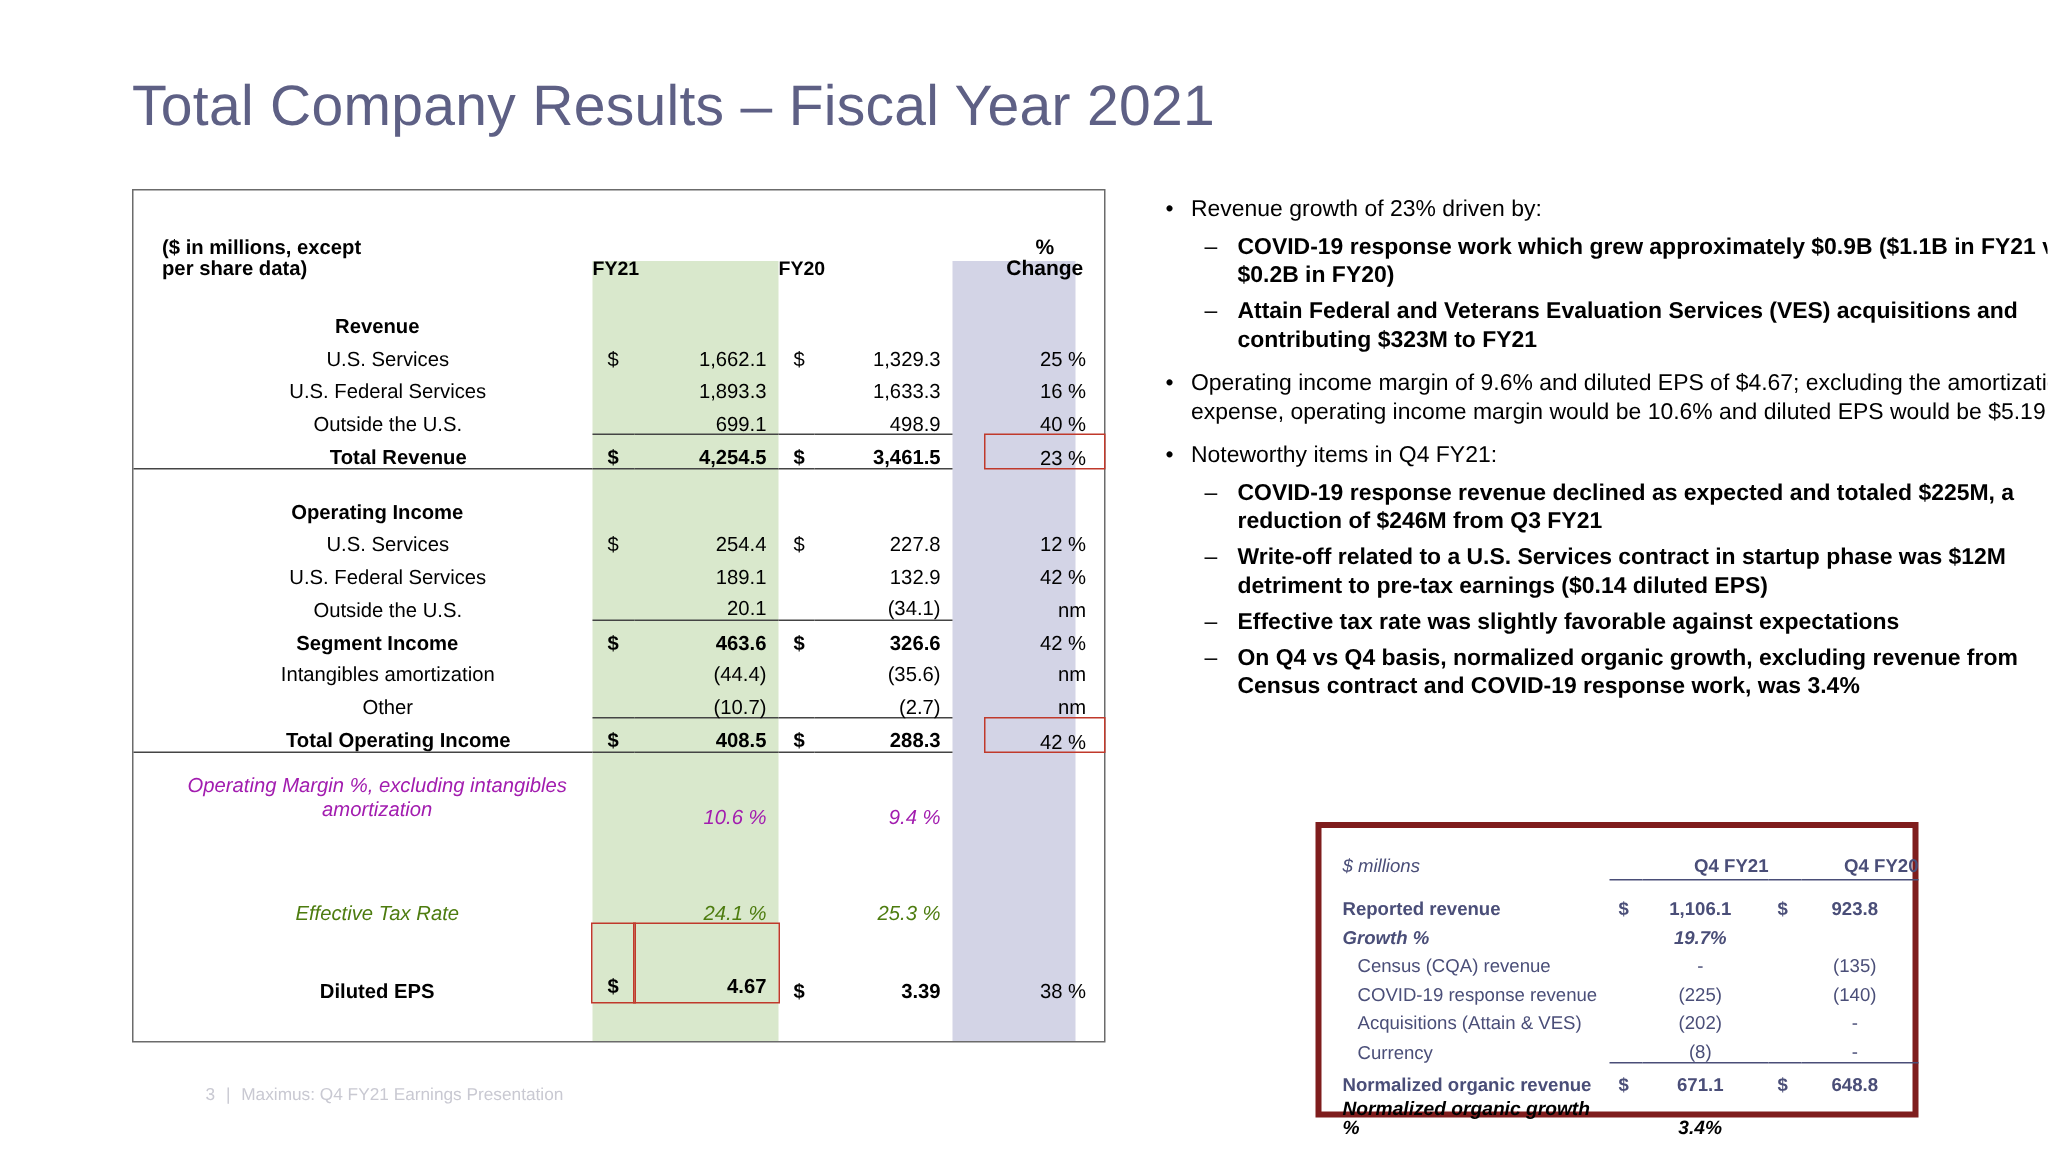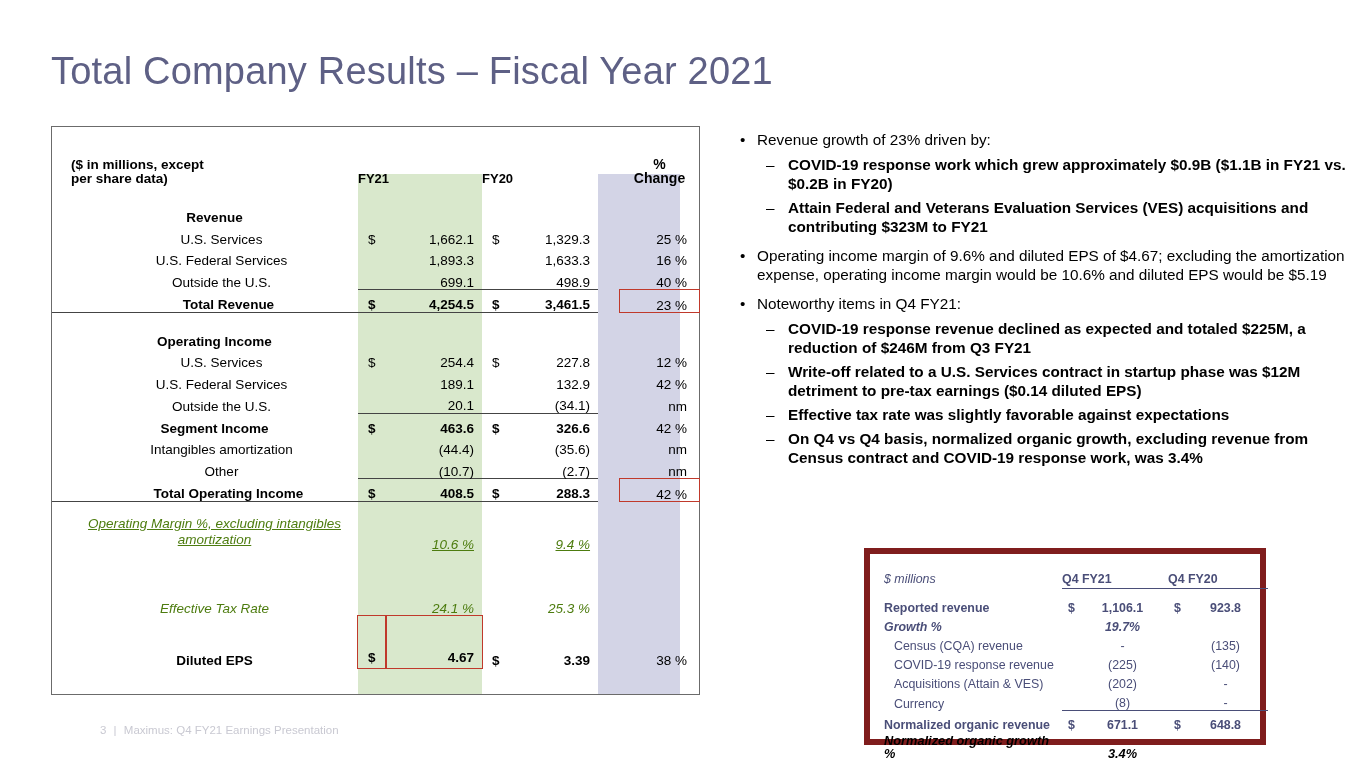--- a/index.html
+++ b/index.html
@@ -1,21 +1,21 @@
 <!DOCTYPE html>
 <html><head>
 <meta charset="utf-8">
 <style>
   html,body{margin:0;padding:0;}
   body{
     width:1365px;height:768px;background:#ffffff;
     font-family:"Liberation Sans",sans-serif;
     color:#000;overflow:hidden;position:relative;
   }
-  .slide{position:absolute;inset:0;}
+  .slide{position:absolute;inset:0;margin-left:37px;}
 
   
   .title{
     position:absolute;left:51px;top:50px;
     font-size:38px;color:#5e6085;font-weight:400;letter-spacing:.2px;
     white-space:nowrap;
   }
 
   
   .panel{
@@ -51,50 +51,50 @@
   .rule td.u{border-bottom:1.2px solid #444;}
   .secthead td{font-weight:bold;padding-top:14px !important;}
   .row td{height:21.5px;}
   .ind1{padding-left:33px !important;}
   .ind2{padding-left:47px !important;}
   .ind0{padding-left:19px !important;}
   .b{font-weight:bold;}
   .botline td{border-bottom:1.6px solid #444;}
 
   .ital{font-style:italic;font-weight:bold;color:#44486f;}
-  .italfade{font-style:italic;font-weight:400;color:#4d7c0f;text-decoration:underline;}
+  .italfade{font-style:italic;font-weight:400;color:#a21caf;}
   .italplain{font-style:italic;font-weight:400;color:#4d7c0f;}
 
   .redbox{outline:1.6px solid #c0392b;outline-offset:0;position:relative;}
 
   
   .bullets{position:absolute;left:735px;top:130px;width:615px;
     font-size:15.3px;line-height:1.28;color:#000;}
   .b1{display:flex;margin-bottom:5px;}
   .b1 .dot{width:22px;flex:0 0 22px;text-align:left;padding-left:5px;box-sizing:border-box;}
   .b1 .tx{flex:1;}
   .b2{display:flex;margin-bottom:4px;padding-left:31px;}
   .b2 .dash{width:22px;flex:0 0 22px;}
   .b2 .tx{flex:1;font-weight:bold;}
   .grp{margin-bottom:9px;}
 
   
-  .qpanel{position:absolute;left:864px;top:548px;width:402px;height:197px;
-    border:6px solid #7f1d1d;background:#fff;box-sizing:border-box;}
+  .qpanel{position:absolute;left:840px;top:548px;width:402px;height:197px;
+    border:4px solid #7f1d1d;background:#fff;box-sizing:border-box;}
   table.q{width:100%;border-collapse:collapse;font-size:12.4px;
     color:#4a4e78;table-layout:fixed;}
   table.q td{padding:0;line-height:1;vertical-align:bottom;}
   .q-lbl{width:192px;}
   .q-d{width:22px;}
   .q-v{width:84px;}
   .q-d2{width:22px;}
   .q-v2{width:78px;}
   .q td.qnum{text-align:center;padding-right:7px !important;}
   .q td.qdol{text-align:left;padding-left:6px !important;}
-  .q .qhd{text-align:left;font-weight:bold;border-bottom:1.2px solid #4a4e78;}
+  .q .qhd{text-align:right;font-weight:bold;border-bottom:1.2px solid #4a4e78;}
   .qrow td{height:19px;}
   .qhrow td{height:31px;vertical-align:bottom;padding-bottom:3px !important;}
   .qlab{padding-left:14px !important;}
   .qlab2{padding-left:24px !important;}
   .qb{font-weight:bold;}
   .qi{font-style:italic;}
   .qblack{color:#000;font-weight:bold;font-style:italic;}
 
   
   .footer{position:absolute;left:100px;top:724px;font-size:11.5px;color:#c9c9d2;}

